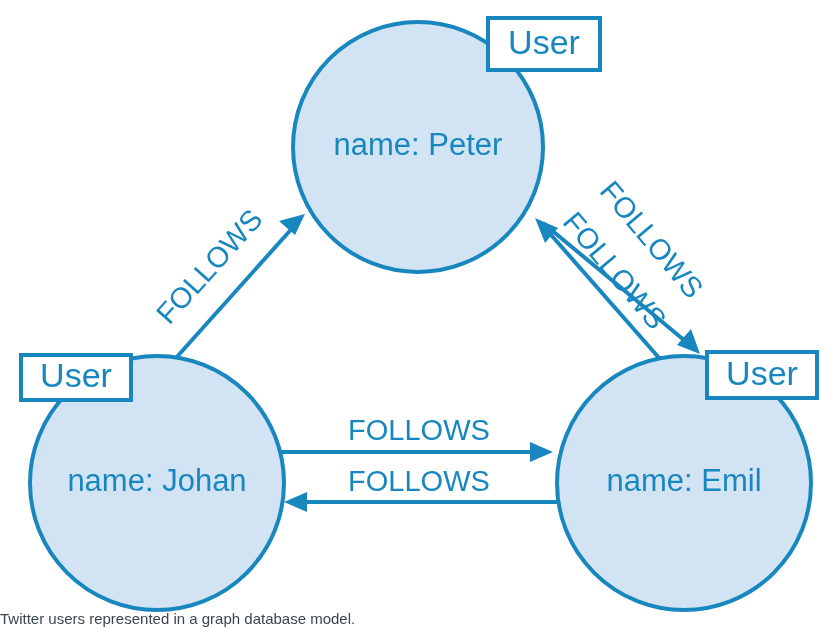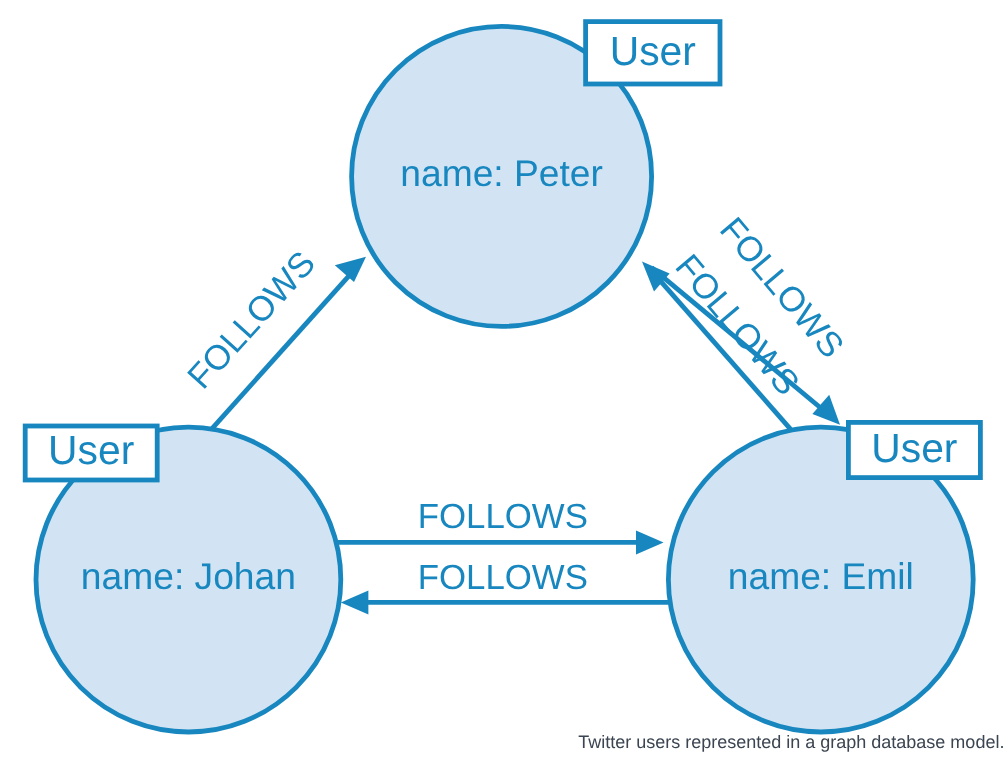--- a/index.html
+++ b/index.html
@@ -64,21 +64,21 @@
     font-family: "Liberation Sans", sans-serif;
     font-size: 29px;
     text-anchor: middle;
     dominant-baseline: middle;
   }
   .caption {
     position: absolute;
     left: 0;
     top: 610px;
     width: 837px;
-    text-align: right;
+    text-align: left;
     font-family: "Liberation Sans", sans-serif;
     font-size: 15px;
     color: #3b4551;
   }
 </style>
 </head>
 <body>
 
 <div id="diagram-root">
 

